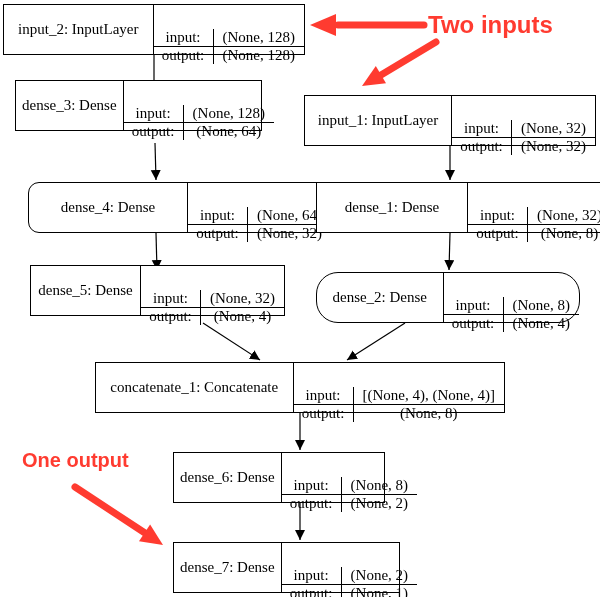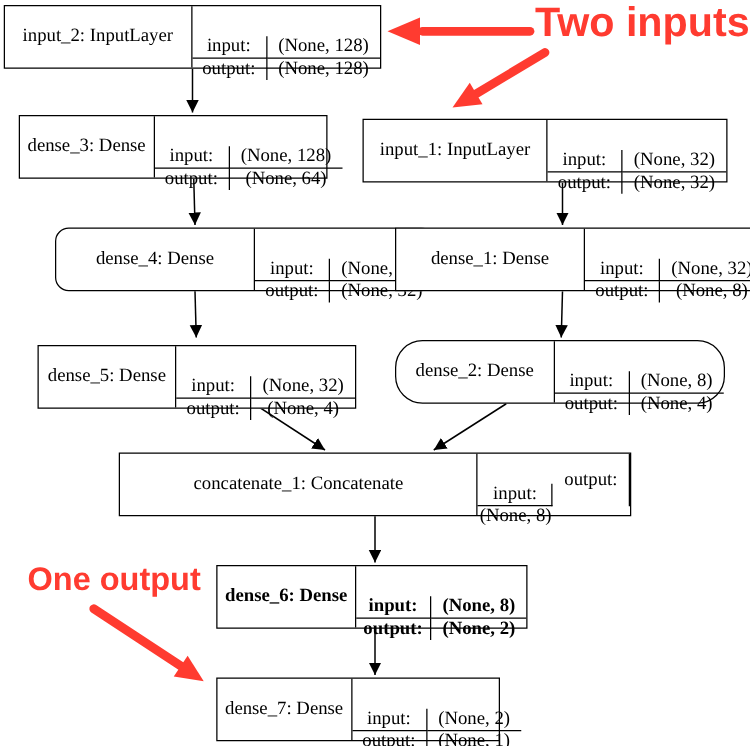--- a/index.html
+++ b/index.html
@@ -23,22 +23,22 @@
   .cell{
     display:flex;align-items:center;justify-content:center;
     padding:0 9px;white-space:nowrap;box-sizing:border-box;
   }
   .cell.top{border-bottom:1px solid #000;margin-top:24px;}
   .cell.lbl{border-right:1px solid #000;}
   .annot{
     position:absolute;font-family:"Liberation Sans", sans-serif;
     font-weight:bold;color:var(--accent,#ff3b30);white-space:nowrap;line-height:1;
   }
-  .annot.two{left:428px;top:1px;font-size:33px;}
-  .annot.one{left:22px;top:450px;font-size:26px;}
+  .annot.two{left:428px;top:13px;font-size:24px;}
+  .annot.one{left:22px;top:450px;font-size:20px;}
   .red-shaft{stroke:var(--accent,#ff3b30);stroke-width:7;stroke-linecap:round;}
   .red-head{fill:var(--accent,#ff3b30);}
   .edge{stroke:#000;stroke-width:1.2;fill:none;}
 </style>
 </head>
 <body>
 
 <div class="stage">
 
   <svg class="overlay" width="600" height="597">
@@ -77,61 +77,61 @@
   <div class="node" style="left:3px;top:4px;width:302px;">
     <div class="name">input_2: InputLayer</div>
     <div class="tbl">
       <div class="cell lbl top">input:</div>
       <div class="cell top">(None, 128)</div>
       <div class="cell lbl">output:</div>
       <div class="cell">(None, 128)</div>
     </div>
   </div>
 
-  <div class="node" style="left:15px;top:92px;width:247px;">
+  <div class="node" style="left:15px;top:80px;width:247px;">
     <div class="name">dense_3: Dense</div>
     <div class="tbl">
       <div class="cell lbl top">input:</div>
       <div class="cell top">(None, 128)</div>
       <div class="cell lbl">output:</div>
       <div class="cell">(None, 64)</div>
     </div>
   </div>
 
-  <div class="node" style="left:290px;top:95px;width:292px;">
+  <div class="node" style="left:304px;top:95px;width:292px;">
     <div class="name">input_1: InputLayer</div>
     <div class="tbl">
       <div class="cell lbl top">input:</div>
       <div class="cell top">(None, 32)</div>
       <div class="cell lbl">output:</div>
       <div class="cell">(None, 32)</div>
     </div>
   </div>
 
-  <div class="node" style="left:44px;top:182px;width:304px;border-radius:11px;">
+  <div class="node" style="left:28px;top:182px;width:304px;border-radius:11px;">
     <div class="name">dense_4: Dense</div>
     <div class="tbl">
       <div class="cell lbl top">input:</div>
       <div class="cell top">(None, 64)</div>
       <div class="cell lbl">output:</div>
       <div class="cell">(None, 32)</div>
     </div>
   </div>
 
   <div class="node" style="left:316px;top:182px;width:296px;justify-content:center;">
     <div class="name">dense_1: Dense</div>
     <div class="tbl">
       <div class="cell lbl top">input:</div>
       <div class="cell top">(None, 32)</div>
       <div class="cell lbl">output:</div>
       <div class="cell">(None, 8)</div>
     </div>
   </div>
 
-  <div class="node" style="left:30px;top:276px;width:255px;">
+  <div class="node" style="left:30px;top:265px;width:255px;">
     <div class="name">dense_5: Dense</div>
     <div class="tbl">
       <div class="cell lbl top">input:</div>
       <div class="cell top">(None, 32)</div>
       <div class="cell lbl">output:</div>
       <div class="cell">(None, 4)</div>
     </div>
   </div>
 
   <div class="node" style="left:316px;top:272px;width:264px;border-radius:22px;">
@@ -141,26 +141,27 @@
       <div class="cell top">(None, 8)</div>
       <div class="cell lbl">output:</div>
       <div class="cell">(None, 4)</div>
     </div>
   </div>
 
   <div class="node" style="left:95px;top:362px;width:410px;">
     <div class="name">concatenate_1: Concatenate</div>
     <div class="tbl">
       <div class="cell lbl top">input:</div>
+      <div class="cell top">[(None, 4), (None, 4)]</div>
       <div class="cell lbl">output:</div>
       <div class="cell">(None, 8)</div>
     </div>
   </div>
 
-  <div class="node" style="left:173px;top:452px;width:249px;font-weight:bold;">
+  <div class="node" style="left:173px;top:452px;width:212px;">
     <div class="name">dense_6: Dense</div>
     <div class="tbl">
       <div class="cell lbl top">input:</div>
       <div class="cell top">(None, 8)</div>
       <div class="cell lbl">output:</div>
       <div class="cell">(None, 2)</div>
     </div>
   </div>
 
   <div class="node" style="left:173px;top:542px;width:227px;">

